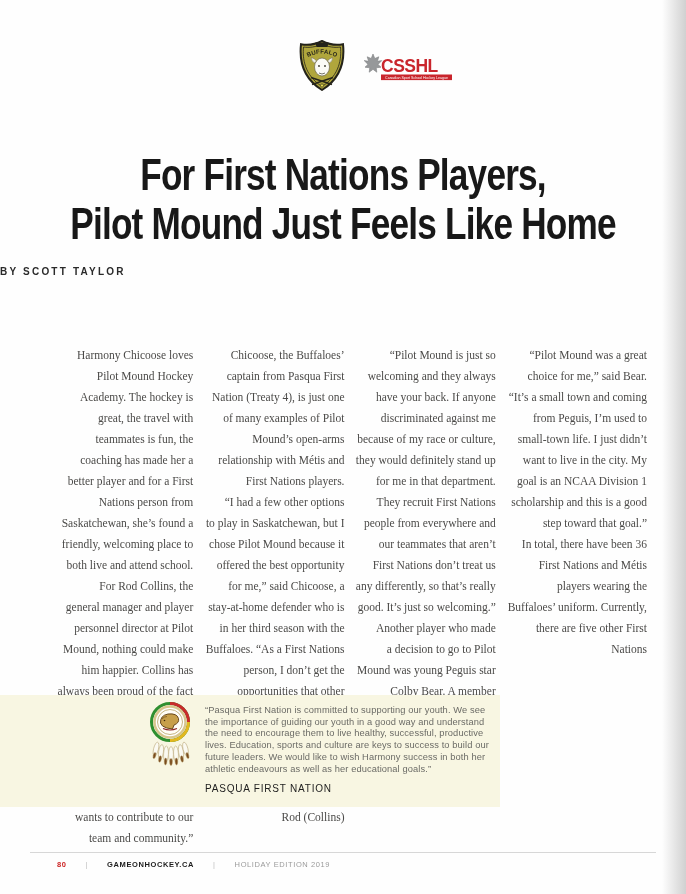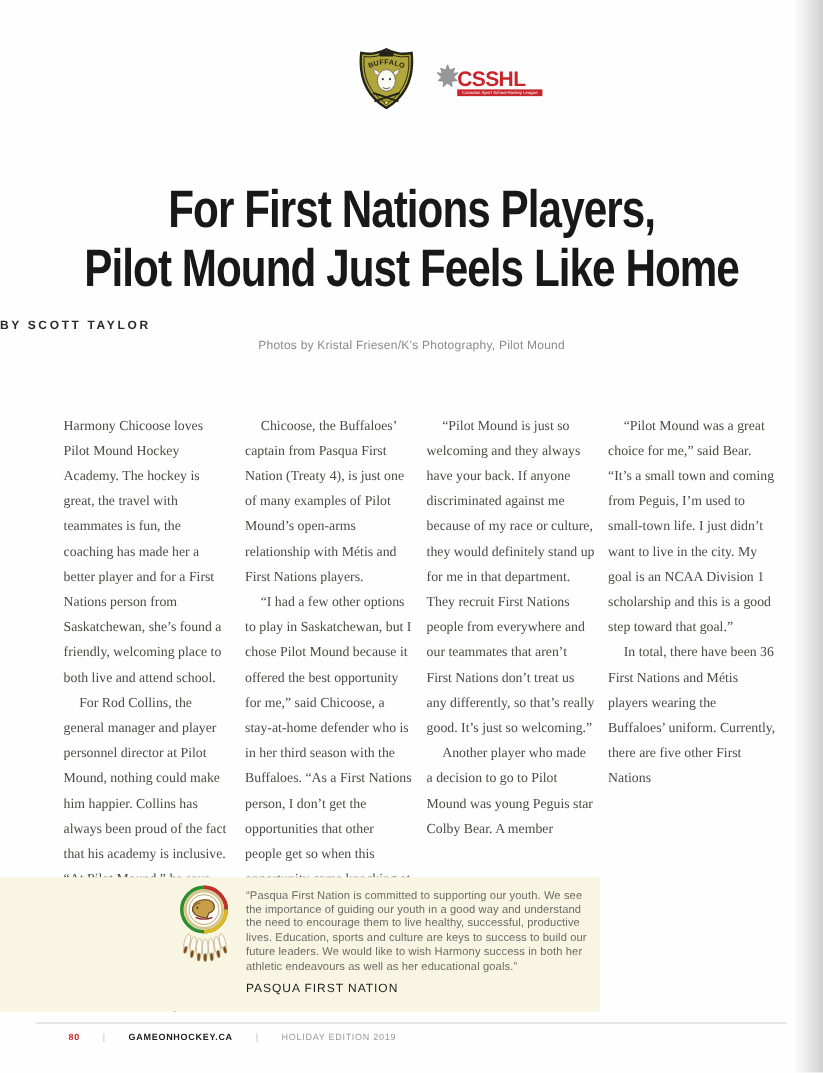--- a/index.html
+++ b/index.html
@@ -20,25 +20,25 @@
     font-weight:bold;font-size:44px;line-height:49px;letter-spacing:-1px;color:#181818;
     transform:scaleX(0.80);transform-origin:50% 0;white-space:nowrap;}
   .byline{position:absolute;top:266px;left:0;width:686px;text-align:left;
     font-size:10px;font-weight:bold;letter-spacing:2.2px;color:#2a2a2a;}
   .photo-credit{position:absolute;top:283px;left:0;width:686px;text-align:center;
     font-size:10px;letter-spacing:0.2px;color:#8a8a8a;}
   
   .columns{position:absolute;top:345px;left:53px;width:594px;display:flex;gap:11px;}
   .col{flex:1 1 0;font-family:"Liberation Serif",serif;font-size:11.5px;
     line-height:21px;color:#4b4a48;}
-  .col p{margin:0;}
+  .col p{margin:0;text-align:right;}
   .col p.indent{text-indent:13px;}
   
   .callout{position:absolute;left:0px;top:695px;width:500px;height:112px;
-    background:#f8f6e2;margin-top:36px;}
+    background:#f8f6e2;}
   .pasqua-logo{position:absolute;left:148px;top:6px;width:44px;height:66px;}
   .quote{position:absolute;left:205px;top:10px;width:286px;
     font-size:9.3px;line-height:11.7px;color:#6b6b66;letter-spacing:0.1px;}
   .attribution{position:absolute;left:205px;top:88px;
     font-size:10px;font-weight:normal;letter-spacing:0.8px;color:#1d1d1d;}
   
   .footer-rule{position:absolute;left:30px;top:852px;width:626px;height:1px;background:#d7d7d7;}
   .footer{position:absolute;left:57px;top:860px;font-size:7.5px;letter-spacing:0.6px;
     color:#9a9a9a;display:flex;align-items:center;gap:19px;}
   .footer .pg{color:#cc2222;font-weight:bold;}
@@ -79,21 +79,20 @@
       <text x="54.5" y="27.7" font-size="3.6" fill="#ffffff" text-anchor="middle" font-family="Liberation Sans, sans-serif">Canadian Sport School Hockey League</text>
     </svg>
   </div>
 
   <div class="headline">
     <div>For First Nations Players,</div>
     <div>Pilot Mound Just Feels Like Home</div>
   </div>
 
   <div class="byline">BY SCOTT TAYLOR</div>
-  <div class="photo-credit">Photos by Kristal Friesen/K’s Photography, Pilot Mound</div>
 
   <div class="columns">
     <div class="col">
       <p>Harmony Chicoose loves Pilot Mound Hockey Academy. The hockey is great, the travel with teammates is fun, the coaching has made her a better player and for a First Nations person from Saskatchewan, she’s found a friendly, welcoming place to both live and attend school.</p>
       <p class="indent">For Rod Collins, the general manager and player personnel director at Pilot Mound, nothing could make him happier. Collins has always been proud of the fact that his academy is inclusive. “At Pilot Mound,” he says, “there is a place for anyone who loves hockey, is committed to learning and wants to contribute to our team and community.”</p>
     </div>
     <div class="col">
       <p class="indent">Chicoose, the Buffaloes’ captain from Pasqua First Nation (Treaty 4), is just one of many examples of Pilot Mound’s open-arms relationship with Métis and First Nations players.</p>
       <p class="indent">“I had a few other options to play in Saskatchewan, but I chose Pilot Mound because it offered the best opportunity for me,” said Chicoose, a stay-at-home defender who is in her third season with the Buffaloes. “As a First Nations person, I don’t get the opportunities that other people get so when this opportunity came knocking at my door, I had to jump at it. I felt I had to go and make a name for myself there. When Rod (Collins)</p>
     </div>

